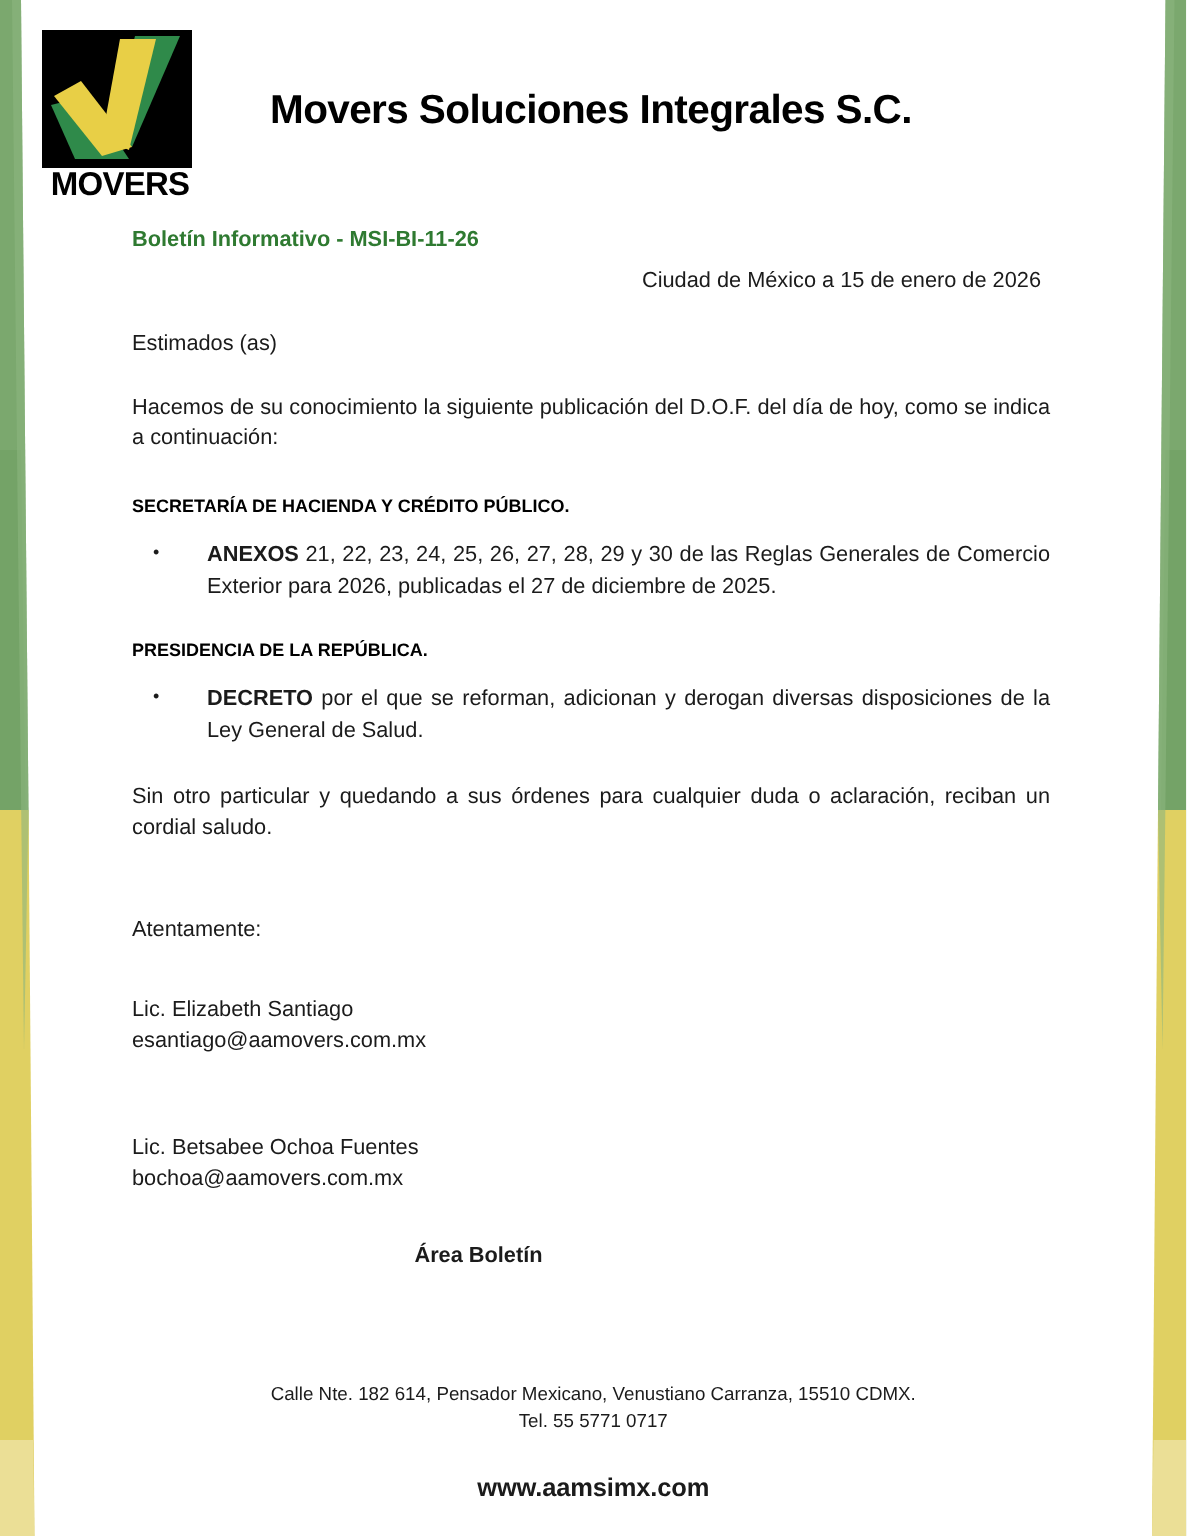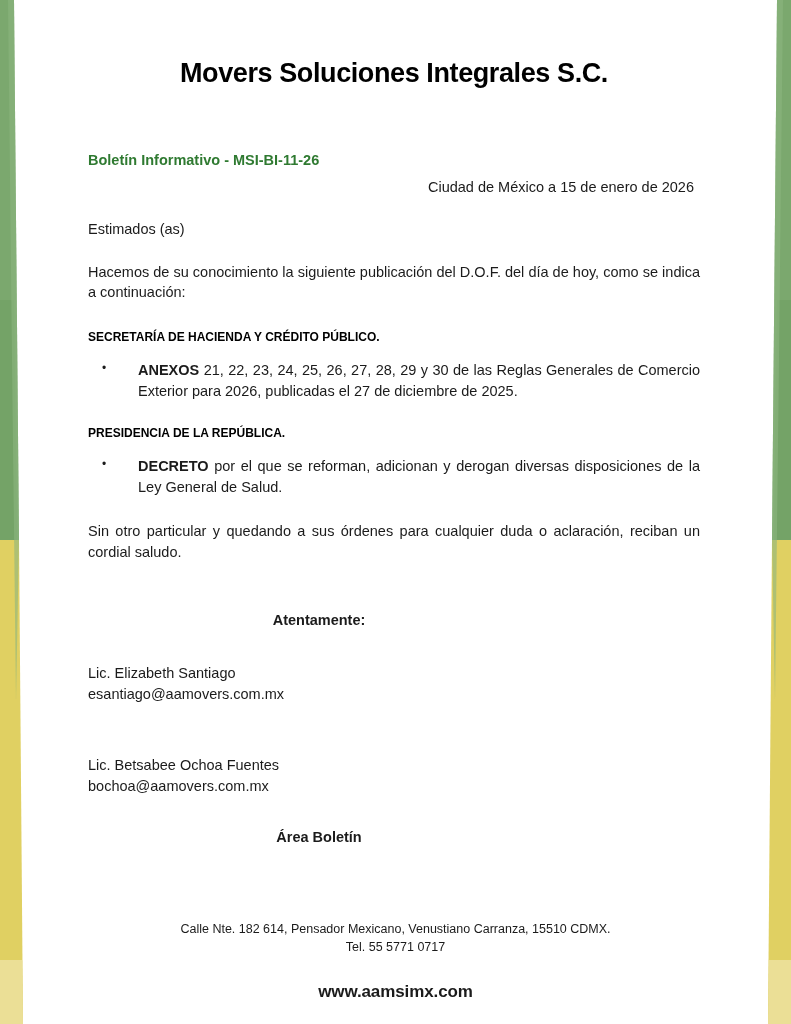--- a/index.html
+++ b/index.html
@@ -136,22 +136,22 @@
     text-align: justify;
   }
   .bullet-text b { font-weight: bold; }
 
   .closing {
     margin: 22px 0 0 0;
     text-align: justify;
   }
 
   .signoff {
-    text-align: center;
-    font-weight: bold;
+    text-align: left;
+    font-weight: normal;
     margin: 48px 0 0 0;
     padding-right: 150px;
   }
 
   .sig-block {
     margin: 32px 0 0 0;
     line-height: 1.45;
   }
   .sig-block .sig-name  { display: block; }
   .sig-block .sig-email { display: block; }
@@ -197,20 +197,35 @@
       <polygon points="40,0 26,0 21,540 21,1024 40,1024" fill="#7ba86e"></polygon>
       <polygon points="40,540 21,540 17,1024 40,1024" fill="#e0d062"></polygon>
       <polygon points="40,300 26,300 23,540 40,540" fill="#6f9e63" opacity="0.55"></polygon>
       <polygon points="40,960 18,960 17,1024 40,1024" fill="#ece2a0" opacity="0.85"></polygon>
       <polygon points="32,0 26,0 21,540 24,700 28,360" fill="#8cb67e" opacity="0.6"></polygon>
     </svg>
   </div>
 
   <div class="header">
 
+    <div class="logo">
+      <div class="logo-mark">
+        <svg width="100" height="92" viewBox="0 0 100 92" aria-hidden="true">
+          <rect x="0" y="0" width="100" height="92" fill="#000000"></rect>
+
+          <polygon points="62,4 92,4 60,78 44,74" fill="#2f8a4a"></polygon>
+          <polygon points="6,50 30,44 58,86 22,86" fill="#2f8a4a"></polygon>
+
+          <polygon points="52,6 76,6 58,80 40,72" fill="#e8cf46"></polygon>
+
+          <polygon points="8,44 26,34 60,78 40,84" fill="#e8cf46"></polygon>
+        </svg>
+      </div>
+      <div class="logo-word">MOVERS</div>
+    </div>
 
     <div class="company-title">Movers Soluciones Integrales S.C.</div>
   </div>
 
   <div class="content">
 
     <div class="bulletin-id">Boletín Informativo - MSI-BI-11-26</div>
 
     <div class="city-date">Ciudad de México a 15 de enero de 2026</div>
 

